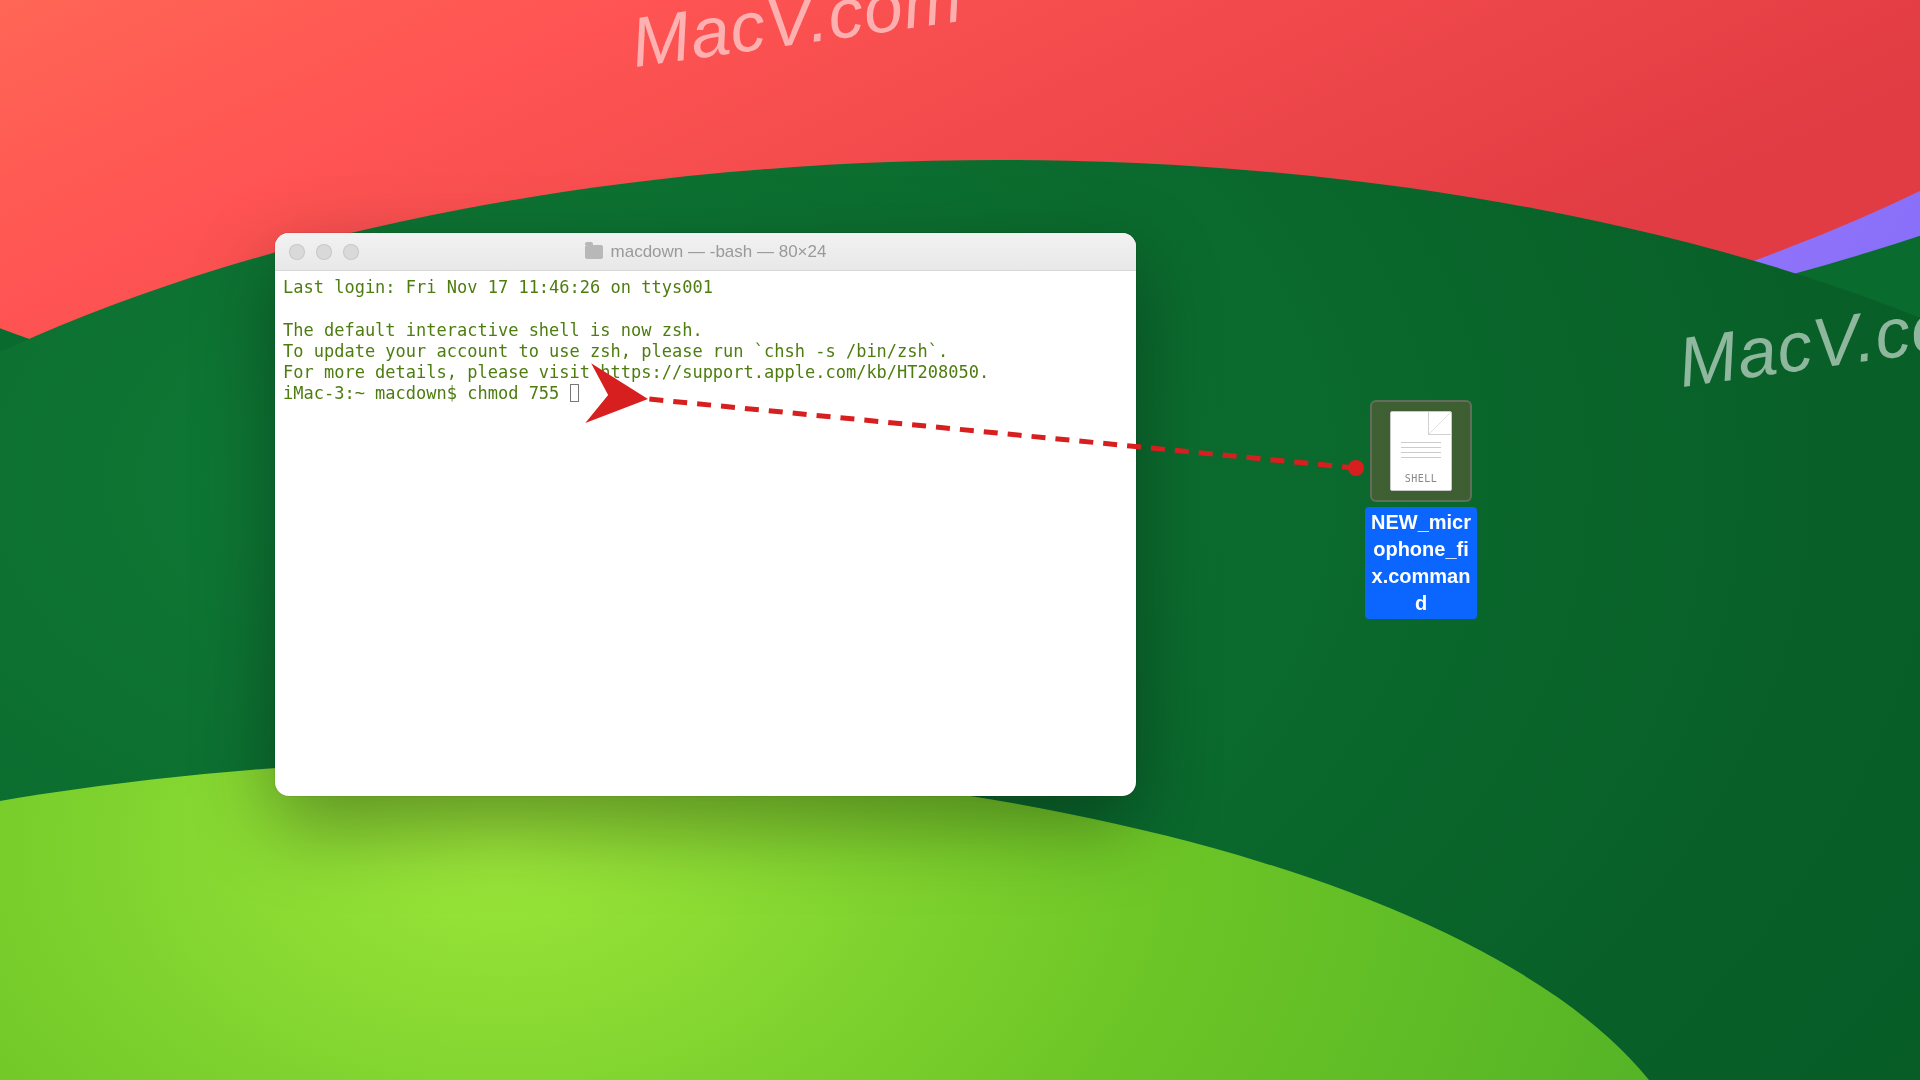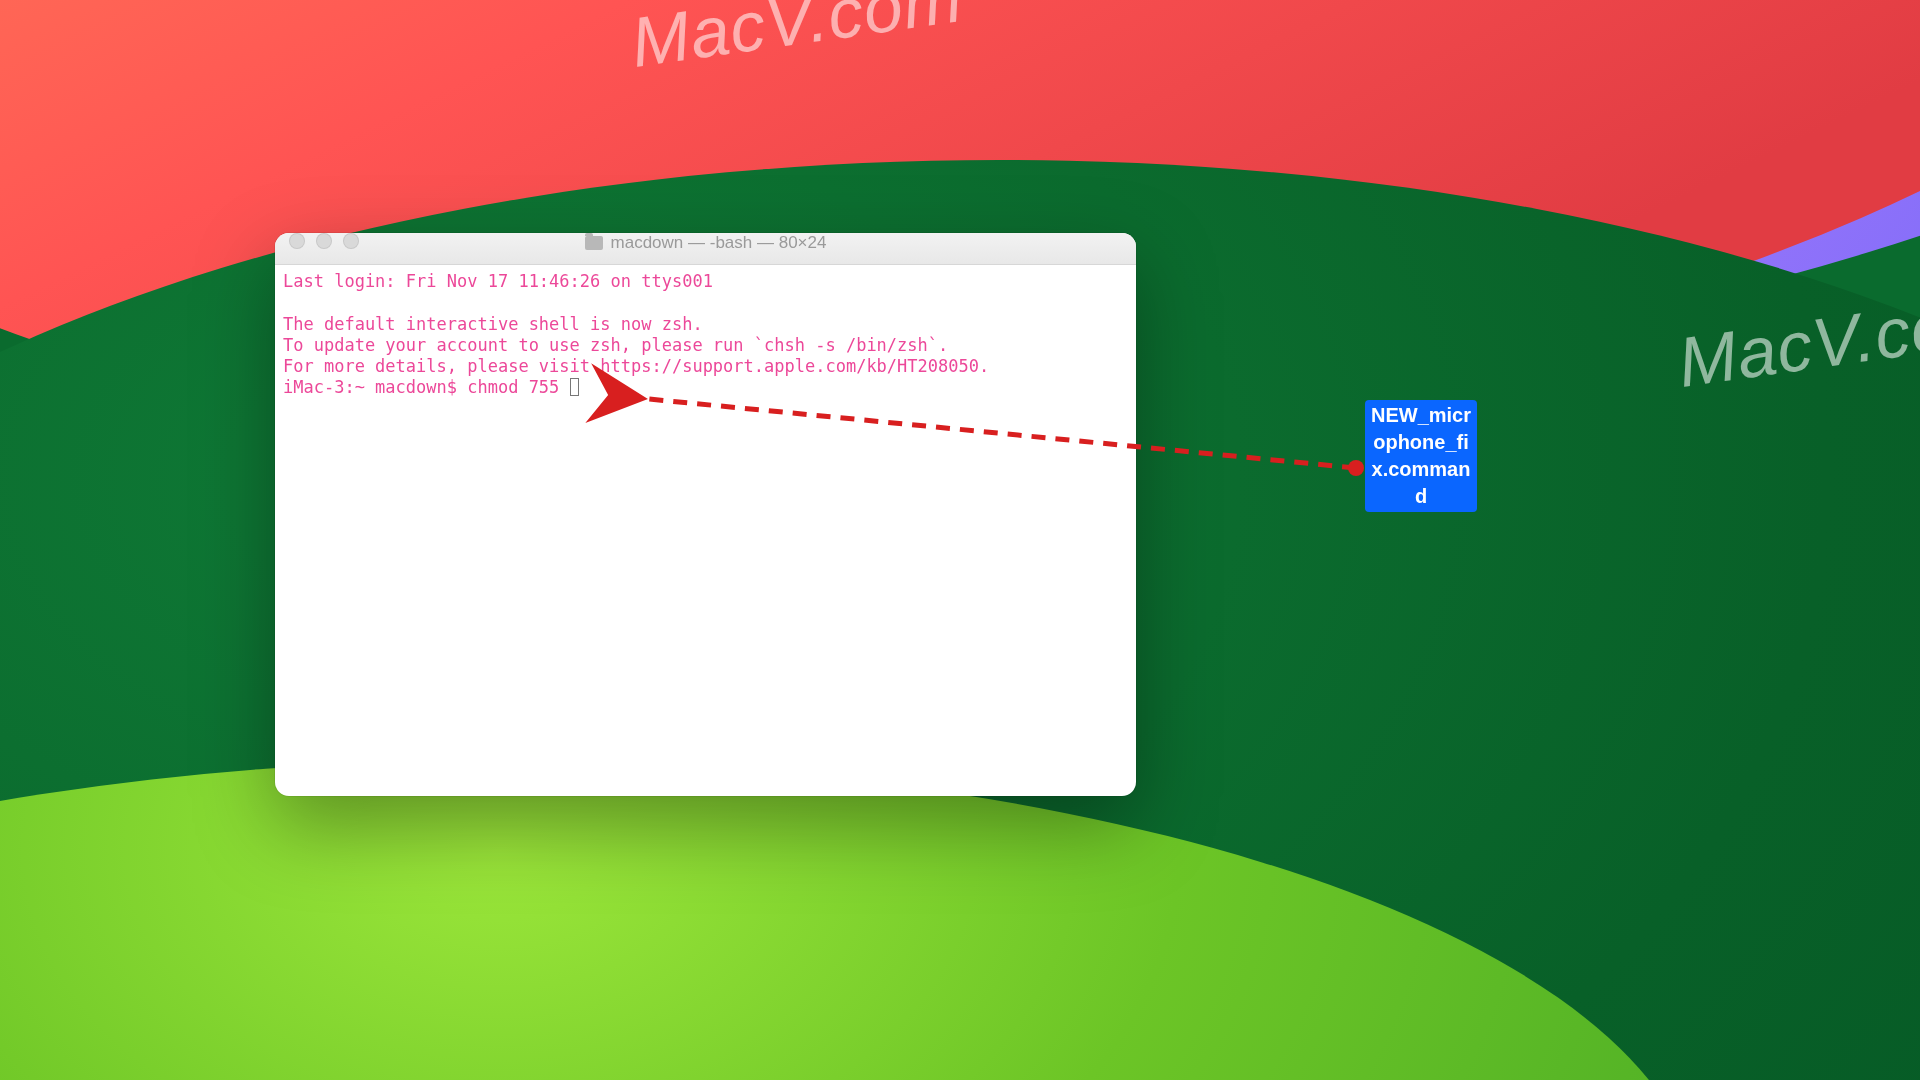--- a/index.html
+++ b/index.html
@@ -76,25 +76,25 @@
   width: 861px;
   height: 563px;
   background: #fff;
   border-radius: 14px;
   box-shadow: 0 30px 80px rgba(0,0,0,0.35), 0 0 0 1px rgba(0,0,0,0.06);
   overflow: hidden;
   display: flex;
   flex-direction: column;
 }
 .titlebar {
-  height: 32px;
+  height: 38px;
   background: linear-gradient(#f2f2f2, #e8e8e8);
   border-bottom: 1px solid #d7d7d7;
   display: flex;
-  align-items: flex-start;
+  align-items: center;
   padding: 0 14px;
   position: relative;
   flex-shrink: 0;
 }
 .traffic-lights { display: flex; gap: 11px; }
 .tl { width: 16px; height: 16px; border-radius: 50%; background: #d9d9d9; border: 0.5px solid rgba(0,0,0,0.08); }
 .title-center {
   position: absolute;
   left: 0; right: 0;
   text-align: center;
@@ -120,21 +120,21 @@
   width: 8px; height: 3px;
   background: #b8b8b8;
   border-radius: 2px 2px 0 0;
 }
 .terminal-body {
   flex: 1;
   padding: 6px 8px;
   font-family: "SF Mono", Menlo, Monaco, monospace;
   font-size: 17px;
   line-height: 1.25;
-  color: #ec4899;
+  color: #4d7c0f;
   white-space: pre-wrap;
   position: relative;
   border-radius: 30px;
 }
 .term-cursor {
   display: inline-block;
   width: 9px;
   height: 18px;
   border: 1.5px solid #777;
   vertical-align: -3px;
@@ -245,20 +245,26 @@
   <div class="terminal-body"><span>Last login: Fri Nov 17 11:46:26 on ttys001</span>
 <span></span>
 <span>The default interactive shell is now zsh.</span>
 <span>To update your account to use zsh, please run `chsh -s /bin/zsh`.</span>
 <span>For more details, please visit https://support.apple.com/kb/HT208050.</span>
 <span>iMac-3:~ macdown$ chmod 755 </span><span class="term-cursor"></span>
 </div>
 </div>
 
 <div class="desktop-file">
+  <div class="file-icon-box">
+    <div class="file-doc">
+      <div class="lines"></div>
+      <div class="tag">SHELL</div>
+    </div>
+  </div>
   <span class="file-label">NEW_microphone_fix.command</span>
 </div>
 
 <svg class="arrow-svg" viewBox="0 0 760 100">
   <defs>
     <marker id="arrowhead" markerWidth="14" markerHeight="12" refX="2" refY="6" orient="auto">
       <path d="M12,0 L0,6 L12,12 L8,6 Z" fill="#d81f1f"></path>
     </marker>
   </defs>
   <line x1="738" y1="82" x2="20" y2="12" stroke="#d81f1f" stroke-width="5" stroke-dasharray="14 10" marker-end="url(#arrowhead)"></line>

